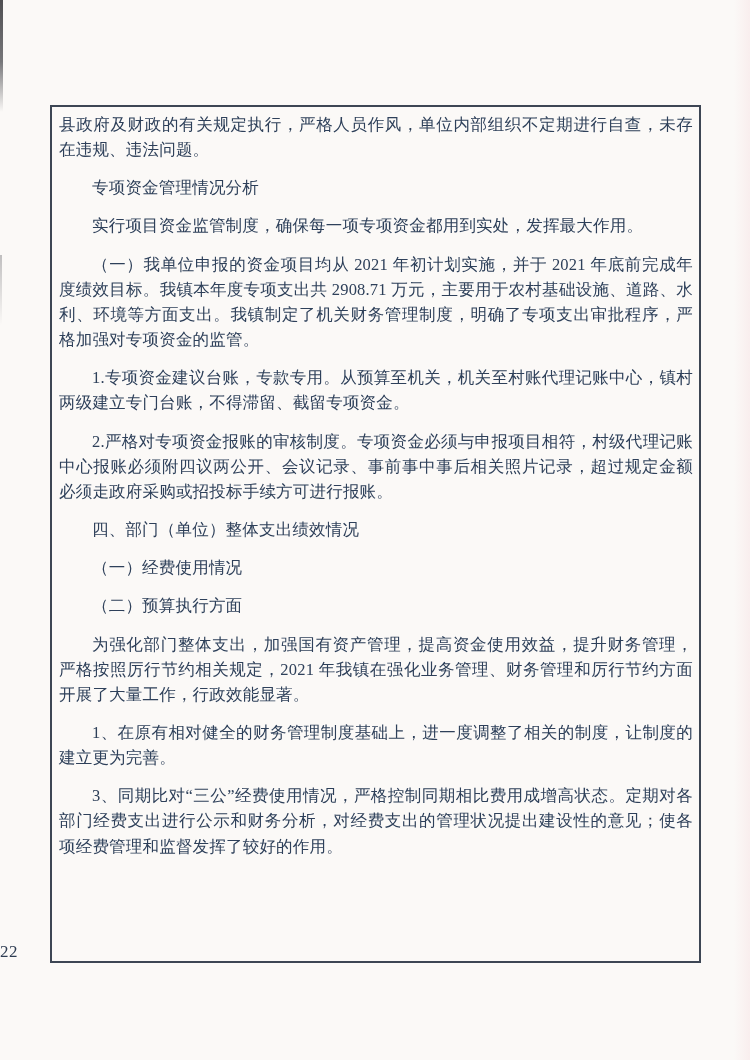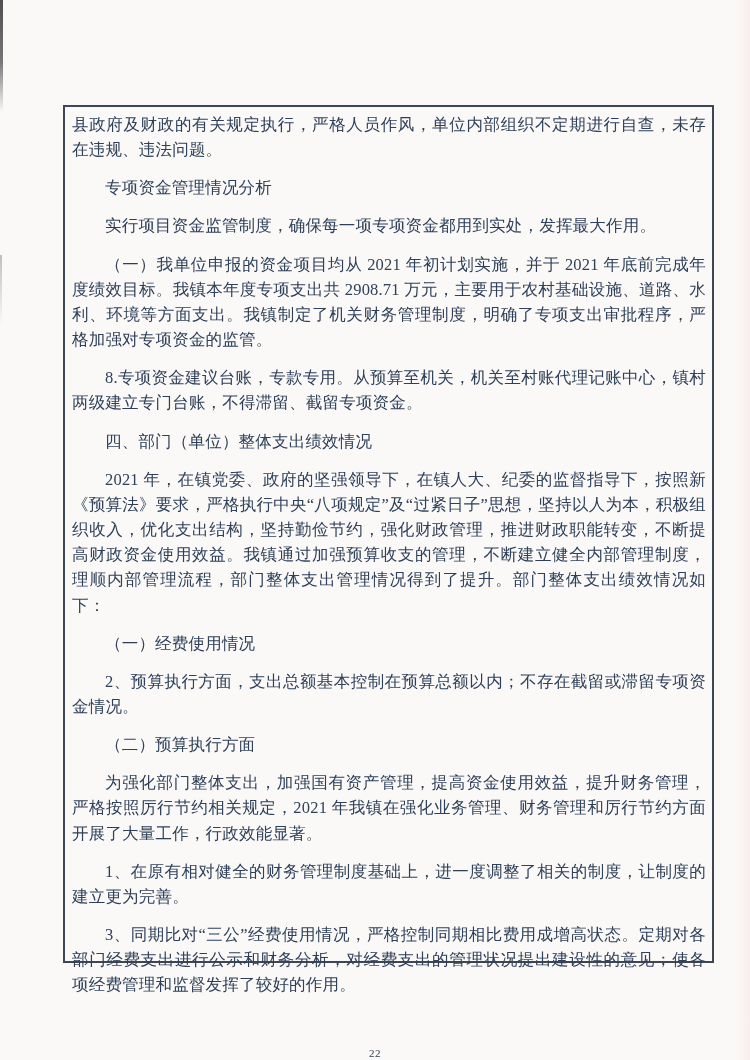--- a/index.html
+++ b/index.html
@@ -30,21 +30,21 @@
     background: linear-gradient(to bottom, #4f4f52 0%, #77777a 55%, rgba(150,150,152,0) 100%);
   }
   .scan-streak-2 {
     position: absolute;
     left: 0; top: 255px;
     width: 2px; height: 70px;
     background: linear-gradient(to bottom, rgba(120,120,124,0.45), rgba(120,120,124,0));
   }
   .content-box {
     position: absolute;
-    left: 63px;
+    left: 50px;
     top: 105px;
     width: 634px;
     height: 845px;
     border: 2px solid #3d4654;
     padding: 5px 6px 4px 7px;
     color: #2e405a;
     font-size: 16.5px;
     line-height: 25.15px;
     text-align: justify;
     letter-spacing: 0.2px;
@@ -52,47 +52,46 @@
   .content-box p {
     margin: 0;
     padding: 0;
   }
   .content-box p.indent {
     text-indent: 2em;
     margin-top: 13px;
   }
   .page-number {
     position: absolute;
-    top: 1047px;
+    top: 942px;
     left: 0;
     width: 100%;
-    text-align: center;
-    font-size: 11px;
+    text-align: left;
+    font-size: 17px;
     color: #2d3c52;
     letter-spacing: 0.5px;
   }
 </style>
 </head>
 <body>
 
 <div class="edge-tint"></div>
 <div class="scan-streak"></div>
 <div class="scan-streak-2"></div>
 
 <div class="content-box">
   <div>
       <p class="no-indent">县政府及财政的有关规定执行，严格人员作风，单位内部组织不定期进行自查，未存在违规、违法问题。</p>
       <p class="indent">专项资金管理情况分析</p>
       <p class="indent">实行项目资金监管制度，确保每一项专项资金都用到实处，发挥最大作用。</p>
       <p class="indent">（一）我单位申报的资金项目均从 2021 年初计划实施，并于 2021 年底前完成年度绩效目标。我镇本年度专项支出共 2908.71 万元，主要用于农村基础设施、道路、水利、环境等方面支出。我镇制定了机关财务管理制度，明确了专项支出审批程序，严格加强对专项资金的监管。</p>
-      <p class="indent">8.专项资金建议台账，专款专用。从预算至机关，机关至村账代理记账中心，镇村两级建立专门台账，不得滞留、截留专项资金。</p>
+      <p class="indent">1.专项资金建议台账，专款专用。从预算至机关，机关至村账代理记账中心，镇村两级建立专门台账，不得滞留、截留专项资金。</p>
+      <p class="indent">2.严格对专项资金报账的审核制度。专项资金必须与申报项目相符，村级代理记账中心报账必须附四议两公开、会议记录、事前事中事后相关照片记录，超过规定金额必须走政府采购或招投标手续方可进行报账。</p>
       <p class="indent">四、部门（单位）整体支出绩效情况</p>
-      <p class="indent">2021 年，在镇党委、政府的坚强领导下，在镇人大、纪委的监督指导下，按照新《预算法》要求，严格执行中央“八项规定”及“过紧日子”思想，坚持以人为本，积极组织收入，优化支出结构，坚持勤俭节约，强化财政管理，推进财政职能转变，不断提高财政资金使用效益。我镇通过加强预算收支的管理，不断建立健全内部管理制度，理顺内部管理流程，部门整体支出管理情况得到了提升。部门整体支出绩效情况如下：</p>
       <p class="indent">（一）经费使用情况</p>
-      <p class="indent">2、预算执行方面，支出总额基本控制在预算总额以内；不存在截留或滞留专项资金情况。</p>
       <p class="indent">（二）预算执行方面</p>
       <p class="indent">为强化部门整体支出，加强国有资产管理，提高资金使用效益，提升财务管理，严格按照厉行节约相关规定，2021 年我镇在强化业务管理、财务管理和厉行节约方面开展了大量工作，行政效能显著。</p>
       <p class="indent">1、在原有相对健全的财务管理制度基础上，进一度调整了相关的制度，让制度的建立更为完善。</p>
       <p class="indent">3、同期比对“三公”经费使用情况，严格控制同期相比费用成增高状态。定期对各部门经费支出进行公示和财务分析，对经费支出的管理状况提出建设性的意见；使各项经费管理和监督发挥了较好的作用。</p>
     </div>
 </div>
 
 <div class="page-number">22</div>
 
 </body></html>

